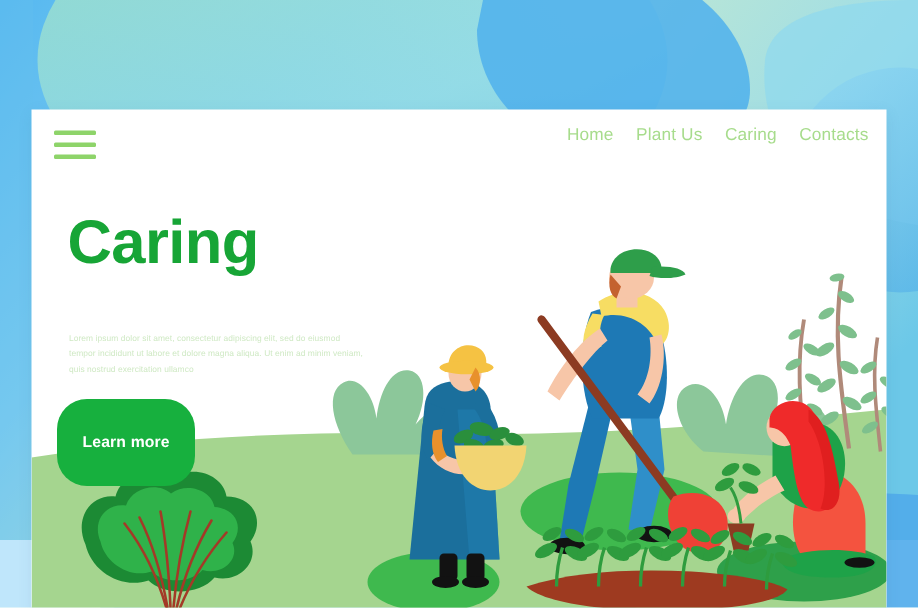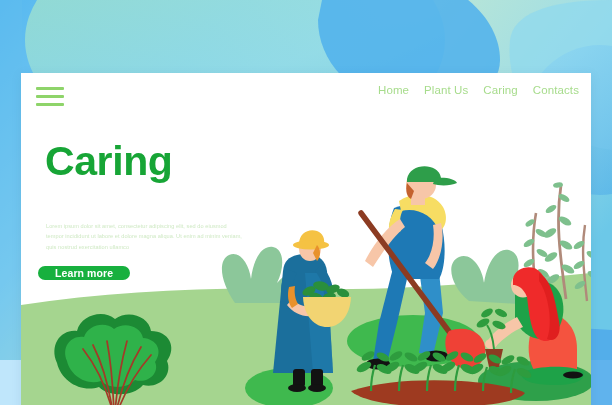--- a/index.html
+++ b/index.html
@@ -47,21 +47,21 @@
   .headline .l2 { display:block; }
   .lede {
     position:absolute; left:25px; top:148px; width:196px;
     color:#cfe9c4; font-size:5.6px; line-height:1.85;
     letter-spacing:.05px;
   }
   .cta {
     position:absolute; left:17px; top:193px;
     background:#17b03e; color:#ffffff;
     border:none; border-radius:20px;
-    padding:1px 17px; font-size:10.5px; font-weight:bold;
+    padding:23px 17px; font-size:10.5px; font-weight:bold;
     font-family:"Liberation Sans", sans-serif;
     cursor:pointer; letter-spacing:.1px;
   }
   .art { position:absolute; left:0; top:0; width:570px; height:340px; }
 </style>
 </head>
 <body>
 
 <div id="stage">
 

